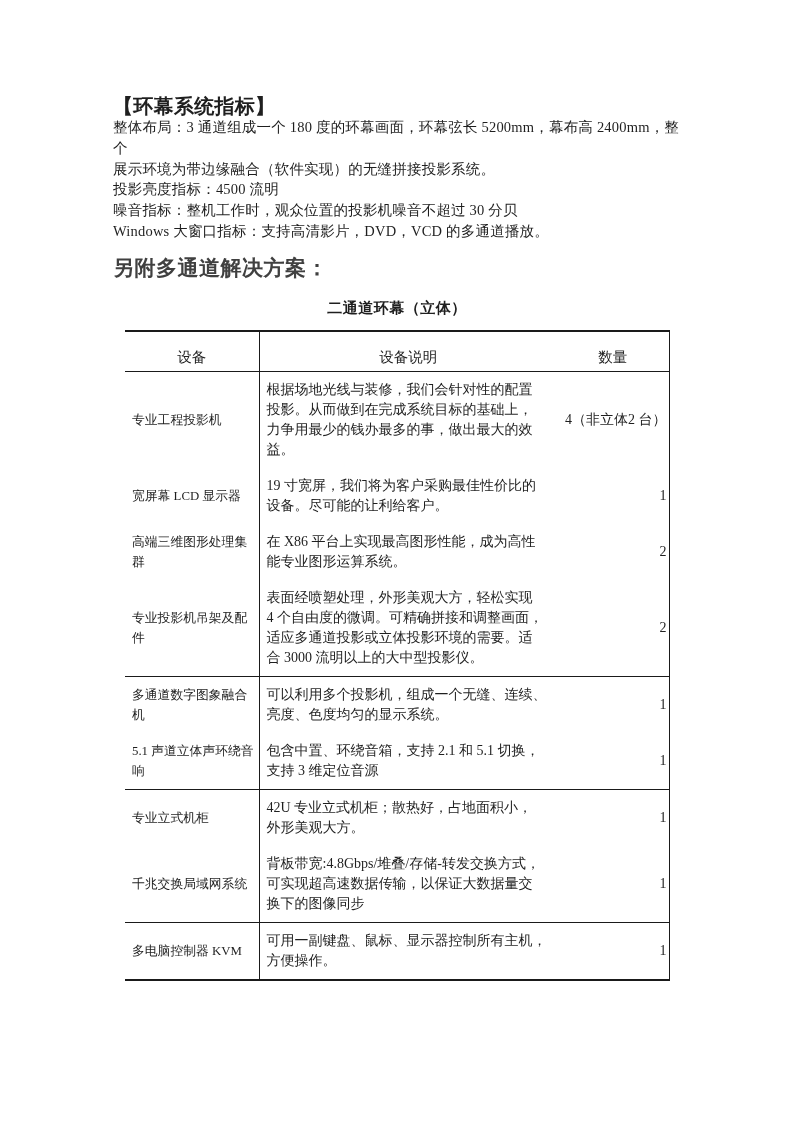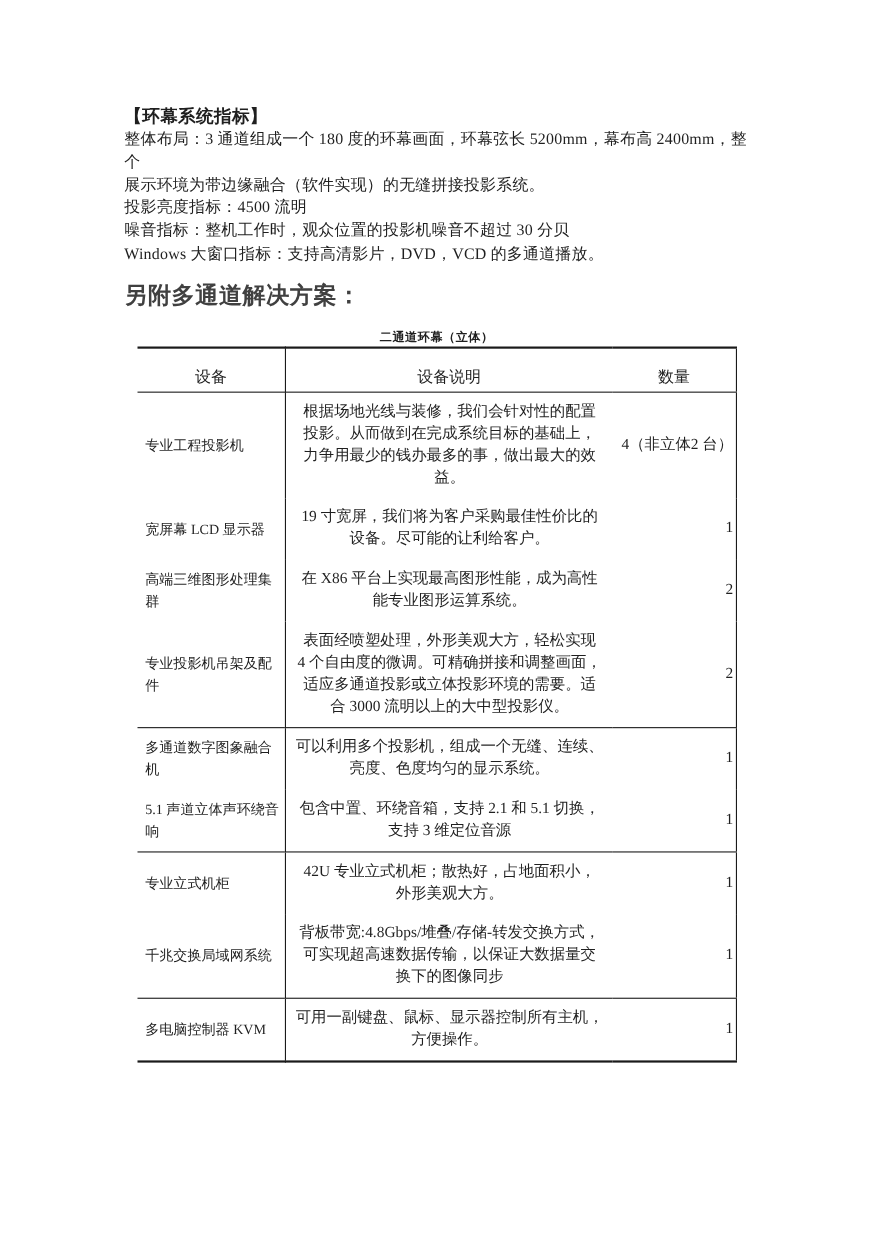--- a/index.html
+++ b/index.html
@@ -14,21 +14,21 @@
     color: #1f1f1f;
     overflow: hidden;
   }
   .content {
     position: relative;
     padding: 96px 110px 0 113px;
     box-sizing: border-box;
   }
   
   .intro-title {
-    font-size: 16px;
+    font-size: 20px;
     font-weight: bold;
     line-height: 21px;
     letter-spacing: 0.3px;
   }
   .intro-line {
     font-size: 14.5px;
     line-height: 20.8px;
     letter-spacing: 0.2px;
     white-space: pre-line;
   }
@@ -40,24 +40,24 @@
     letter-spacing: 0.5px;
     color: #404040;
   }
   
   .table-wrap {
     width: 544px;
     margin-left: 12px;
   }
   .table-title {
     margin-top: 17px;
-    margin-bottom: 1px;
+    margin-bottom: 12px;
     width: 100%;
     text-align: center;
-    font-size: 11px;
+    font-size: 15px;
     font-weight: bold;
     letter-spacing: 0.5px;
   }
   table.equipment {
     border-collapse: collapse;
     table-layout: fixed;
     width: 544px;
     border-top: 2px solid #1a1a1a;
     border-bottom: 2px solid #1a1a1a;
     border-right: 1.2px solid #1a1a1a;
@@ -81,21 +81,20 @@
     font-size: 14px;
     line-height: 20px;
   }
   table.equipment td.name {
     font-size: 12.8px;
     padding: 8px 1px 8px 7px;
     border-right: 1.2px solid #1a1a1a;
   }
   table.equipment td.desc {
     padding: 8px 6px 8px 7px;
-    text-align: center;
   }
   table.equipment td.qty {
     text-align: right;
     font-size: 14px;
     padding: 8px 2px;
   }
   table.equipment tr.group-start td {
     border-top: 1.2px solid #1a1a1a;
   }
 </style>

